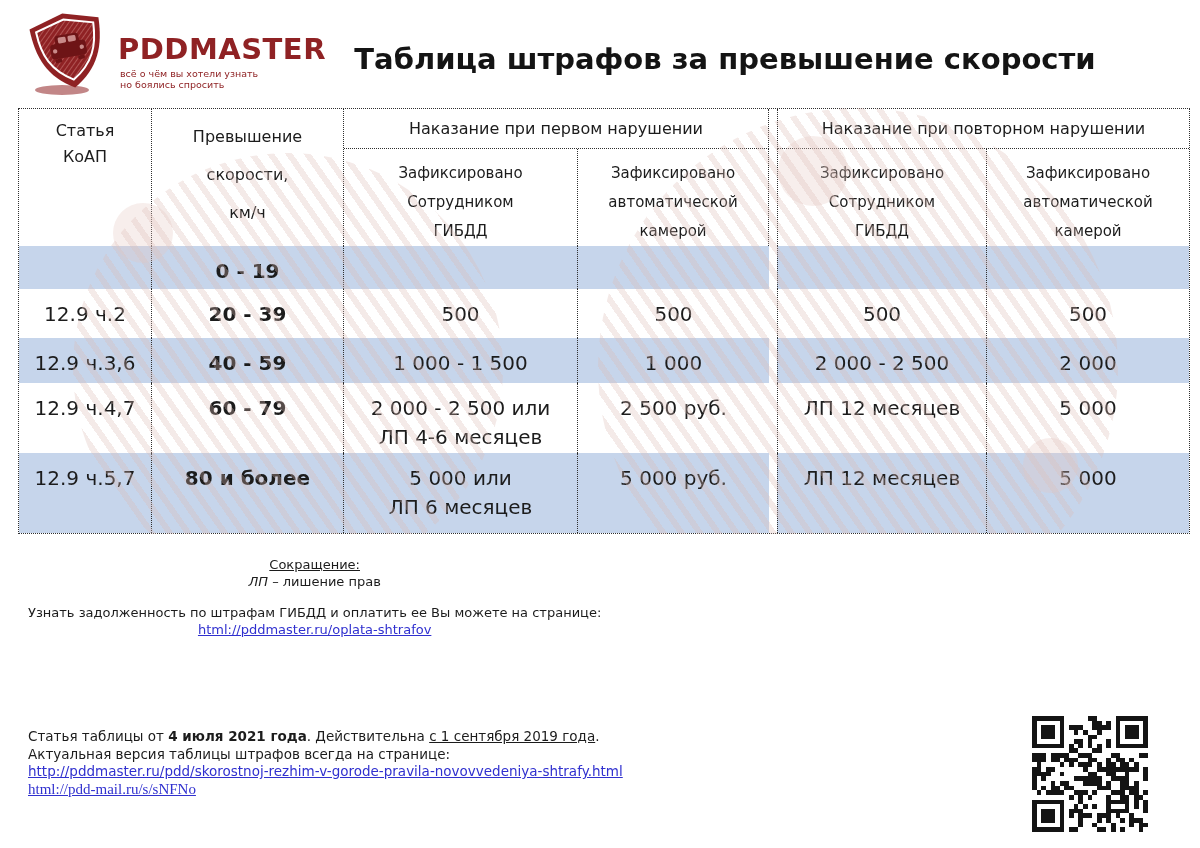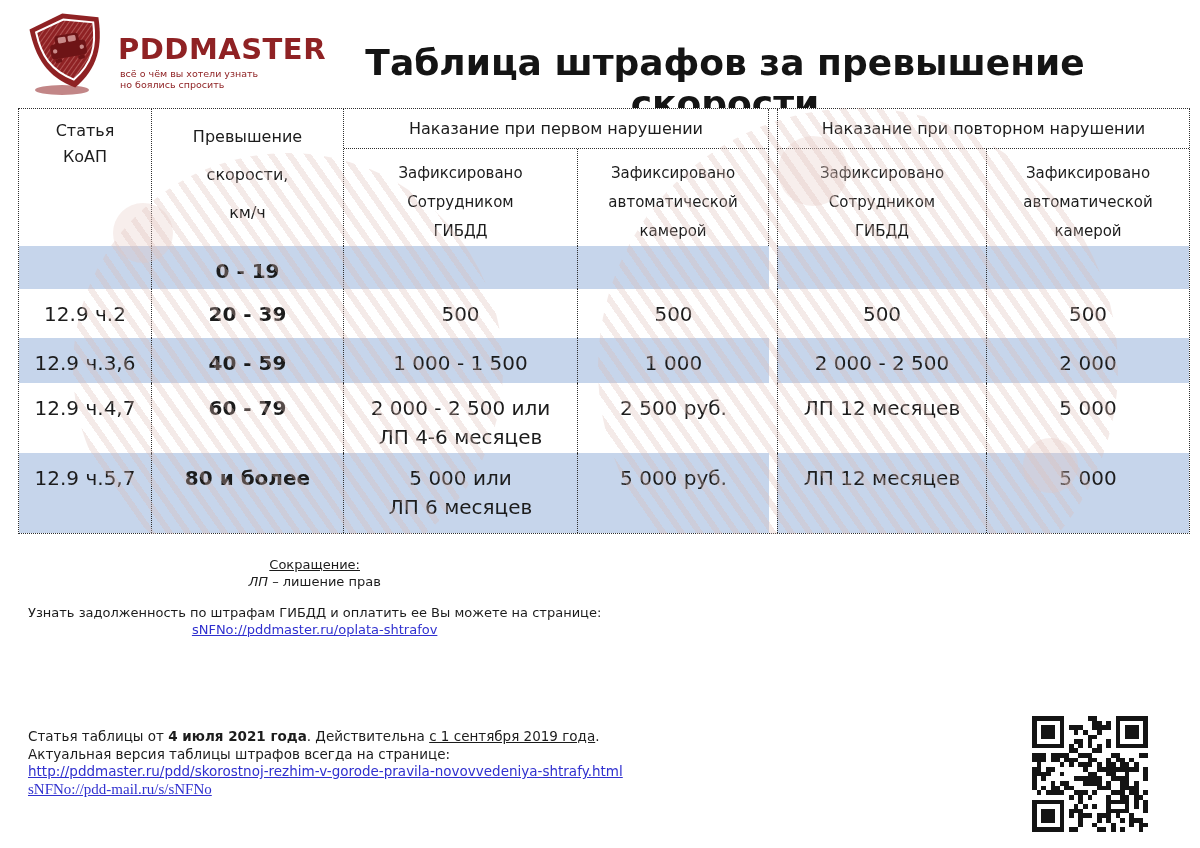--- a/index.html
+++ b/index.html
@@ -9,21 +9,21 @@
   
   #logo{position:absolute;left:24px;top:10px;width:300px;height:92px;}
   #logo svg{position:absolute;left:0;top:0;}
   #brand{position:absolute;left:94px;top:22px;font-size:29px;font-weight:bold;
          color:#8f2224;letter-spacing:0.5px;}
   #tagline{position:absolute;left:96px;top:58px;font-size:9.5px;font-weight:normal;
            color:#8f2224;line-height:11px;white-space:pre-line;}
 
   
   #title{position:absolute;left:305px;top:42px;width:840px;text-align:center;
-         font-size:36px;font-weight:bold;color:#141414;}
+         font-size:29px;font-weight:bold;color:#141414;}
 
   
   #tbl{position:absolute;left:18px;top:108px;display:grid;
        grid-template-columns:133px 192px 234px 191px 8px 210px 202px;
        grid-template-rows:40px 97px 43px 49px 45px 70px 80px;
        border:1px dotted #2f2f2f;background:#fff;}
   #tbl .cell{text-align:center;white-space:pre-line;}
   .dr{border-right:1px dotted #2f2f2f;}
   .dl{border-left:1px dotted #2f2f2f;}
   .db{border-bottom:1px dotted #2f2f2f;}
@@ -173,30 +173,30 @@
     <div class="wmc" style="left:580px;top:0px;width:520px;height:520px;"></div>
     <div class="wmd" style="left:95px;top:95px;width:60px;height:60px;"></div>
     <div class="wmd" style="left:760px;top:28px;width:70px;height:70px;"></div>
     <div class="wmd" style="left:1005px;top:330px;width:55px;height:55px;"></div>
   </div>
 
   <div id="notes">
     <div><span id="abbr-title">Сокращение:</span></div>
     <div><span id="abbr-term">ЛП</span><span> – лишение прав</span></div>
     <div id="debt">Узнать задолженность по штрафам ГИБДД и оплатить ее Вы можете на странице:</div>
-    <div><a class="lnk">sNFNo://pddmaster.ru/oplata-shtrafov</a></div>
+    <div><a class="lnk">html://pddmaster.ru/oplata-shtrafov</a></div>
   </div>
 
   <div id="footer">
     <div>
       <span>Статья таблицы от </span><span id="ver-date">4 июля 2021 года</span><span>. Действительна </span><span id="valid-from">с 1 сентября 2019 года</span><span>.</span>
     </div>
     <div>Актуальная версия таблицы штрафов всегда на странице:</div>
     <div><a class="lnk">http://pddmaster.ru/pdd/skorostnoj-rezhim-v-gorode-pravila-novovvedeniya-shtrafy.html</a></div>
-    <div><a class="lnk serif">sNFNo://pdd-mail.ru/s/sNFNo</a></div>
+    <div><a class="lnk serif">html://pdd-mail.ru/s/sNFNo</a></div>
   </div>
 
   <div id="qr-wrap">
     <svg id="qr" width="116" height="116" viewBox="0 0 25 25">
         <g fill="#141414" shape-rendering="crispEdges">
           <rect x="0" y="0" width="1" height="1"></rect>
           <rect x="1" y="0" width="1" height="1"></rect>
           <rect x="2" y="0" width="1" height="1"></rect>
           <rect x="3" y="0" width="1" height="1"></rect>
           <rect x="4" y="0" width="1" height="1"></rect>

